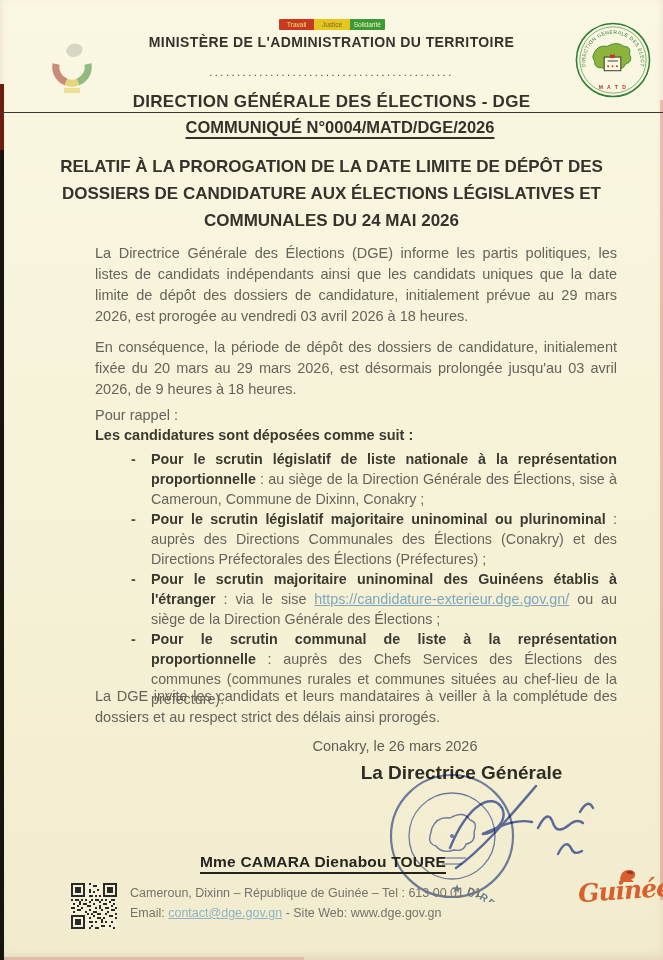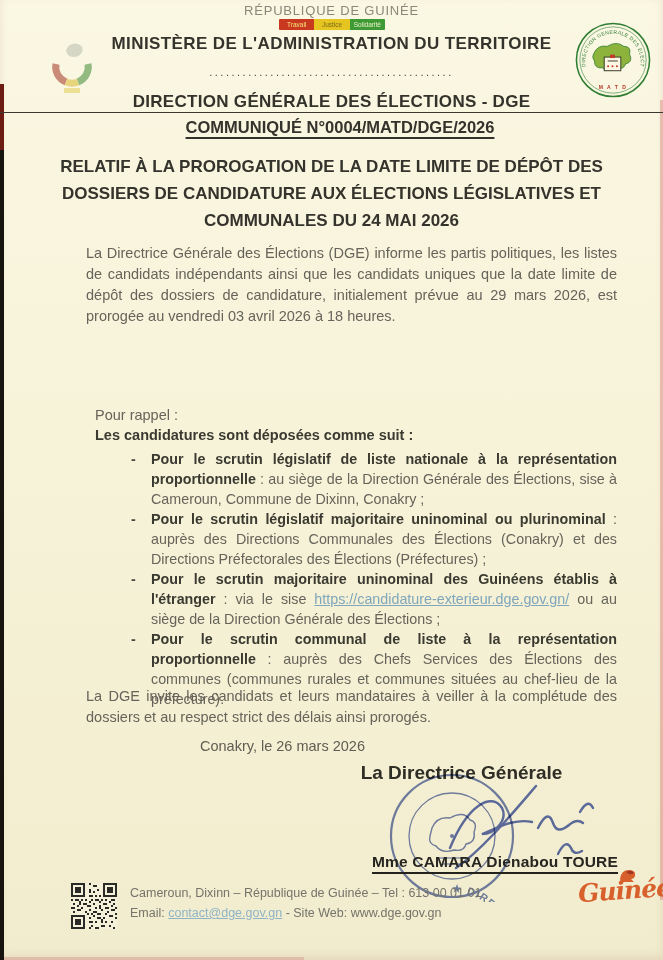--- a/index.html
+++ b/index.html
@@ -18,53 +18,53 @@
 
   .center{text-align:center;}
   .abs{position:absolute;}
 
   .republic{top:3px;left:0;right:0;font-size:13px;letter-spacing:.8px;color:#8b887a;}
   .flag-band{top:19px;left:279px;width:106px;height:11px;display:flex;border-radius:1px;overflow:hidden;}
   .flag-band span{flex:1;font-size:6.5px;line-height:11px;text-align:center;white-space:nowrap;overflow:hidden;}
   .seg-r{background:#c8391f;color:#f6e27a;}
   .seg-y{background:#e7c520;color:#7a6b1d;}
   .seg-g{background:#3d9a35;color:#eef3c8;}
-  .ministry{left:0;right:0;font-weight:bold;color:#35342c;font-size:17px;letter-spacing:.4px;}
+  .ministry{left:0;right:0;font-weight:bold;color:#35342c;font-size:14px;letter-spacing:.4px;}
   .ministry1{top:34px;} .ministry2{top:51px;}
   .dots{top:66px;left:0;right:0;font-size:11px;letter-spacing:2.5px;color:#4a4940;overflow:hidden;white-space:nowrap;}
 
   .coat{left:40px;top:38px;opacity:.55;filter:blur(.4px);}
   .seal{left:574px;top:20px;}
 
   .dge-heading{top:92px;left:0;right:0;font-weight:bold;font-size:17px;color:#33322b;letter-spacing:.3px;}
   .rule{top:112px;left:0;right:0;height:0;border-top:1.6px solid #3a3831;}
   .communique{top:118px;left:0;right:0;font-weight:bold;font-size:16.5px;color:#33322b;
     text-decoration:underline;text-decoration-thickness:2px;text-underline-offset:4px;margin-left:17px;}
 
   .subject{top:153px;left:52px;right:52px;text-align:center;font-weight:bold;
     font-size:17px;line-height:27px;color:#34332c;}
 
-  .para{left:86px;right:46px;text-align:justify;font-size:14.5px;line-height:21px;}
+  .para{left:95px;right:46px;text-align:justify;font-size:14.5px;line-height:21px;}
   .p1{top:243px;} .p2{top:337px;}
   .rappel{top:407px;left:95px;right:46px;font-size:14.5px;}
   .list-intro{top:427px;left:95px;right:46px;font-size:14.5px;font-weight:bold;color:#3b3a31;}
 
   .items{top:449px;left:95px;right:46px;font-size:14.3px;line-height:20px;}
   .item{position:relative;padding-left:56px;text-align:justify;}
   .item .dash{position:absolute;left:36px;top:0;font-weight:bold;color:#4a4940;}
   .lead{font-weight:bold;color:#3b3a31;margin-top:38px;}
   a.doc-link{color:#7fa6bb;text-decoration:underline;}
 
   .closing{top:686px;}
-  .date{top:738px;left:200px;right:73px;text-align:left;font-size:14.5px;color:#5f5d53;}
+  .date{top:738px;left:200px;right:73px;text-align:center;font-size:14.5px;color:#5f5d53;}
   .dg-title{top:762px;left:300px;right:40px;text-align:center;font-weight:bold;font-size:19px;color:#2e2d26;}
 
   .stamp{left:386px;top:770px;mix-blend-mode:multiply;opacity:.82;}
   .sig{left:440px;top:776px;mix-blend-mode:multiply;opacity:.9;}
-  .dg-name{top:853px;left:200px;right:45px;text-align:right;font-size:15.5px;font-weight:bold;color:#26251f;}
+  .dg-name{top:853px;left:200px;right:45px;font-size:15.5px;font-weight:bold;color:#26251f;}
   .dg-name span{border-bottom:2.5px solid #23221d;padding-bottom:2px;letter-spacing:.2px;}
 
   .qr{left:71px;top:883px;}
   .foot-text{left:130px;right:130px;text-align:left;font-size:12.5px;color:#75736a;}
   .foot1{top:886px;} .foot2{top:906px;}
   a.email{color:#8fb3c6;text-decoration:underline;}
   .guinee{left:578px;top:866px;width:84px;text-align:center;}
   .guinee .word{display:inline-block;font-family:"DejaVu Serif",serif;font-style:italic;font-weight:bold;
     font-size:25px;color:#d8602c;transform:rotate(-4deg);letter-spacing:-1px;}
   .guinee svg{display:block;margin:0 auto -6px 38px;}
@@ -72,21 +72,20 @@
 </head>
 <body>
 
 <div class="page">
 
   <div class="edge edge-red"></div>
   <div class="edge edge-black"></div>
   <div class="edge edge-pink"></div>
   <div class="edge edge-bottom"></div>
 
-  <div class="abs republic center">RÉPUBLIQUE DE GUINÉE</div>
   <div class="abs flag-band">
     <span class="seg-r">Travail</span>
     <span class="seg-y">Justice</span>
     <span class="seg-g">Solidarité</span>
   </div>
   <div class="abs ministry ministry1 center">MINISTÈRE DE L'ADMINISTRATION DU TERRITOIRE</div>
   <div class="abs dots center">............................................</div>
 
   <svg class="abs coat" width="64" height="68" viewBox="0 0 64 68">
     <path d="M26 12 q4 -8 12 -6 q6 2 4 8 q-2 5 -9 5 q-6 0 -7 -7 z" fill="#b9bfae"></path>
@@ -114,20 +113,21 @@
       <circle cx="44" cy="46.5" r="1" fill="#c0392b"></circle>
     <text x="40" y="70" font-size="5.2" font-weight="bold" fill="#b33727" text-anchor="middle" letter-spacing="1.5">M A T D</text>
   </svg>
 
   <div class="abs dge-heading center">DIRECTION GÉNÉRALE DES ÉLECTIONS - DGE</div>
   <div class="abs rule"></div>
   <div class="abs communique center">COMMUNIQUÉ N°0004/MATD/DGE/2026</div>
   <div class="abs subject">RELATIF À LA PROROGATION DE LA DATE LIMITE DE DÉPÔT DES DOSSIERS DE CANDIDATURE AUX ÉLECTIONS LÉGISLATIVES ET COMMUNALES DU 24 MAI 2026</div>
 
   <div class="abs para p1">La Directrice Générale des Élections (DGE) informe les partis politiques, les listes de candidats indépendants ainsi que les candidats uniques que la date limite de dépôt des dossiers de candidature, initialement prévue au 29 mars 2026, est prorogée au vendredi 03 avril 2026 à 18 heures.</div>
+  <div class="abs para p2">En conséquence, la période de dépôt des dossiers de candidature, initialement fixée du 20 mars au 29 mars 2026, est désormais prolongée jusqu'au 03 avril 2026, de 9 heures à 18 heures.</div>
   <div class="abs rappel">Pour rappel :</div>
   <div class="abs list-intro">Les candidatures sont déposées comme suit :</div>
 
   <div class="abs items">
     <div class="item">
       <span class="dash">-</span>
       <span class="lead">Pour le scrutin législatif de liste nationale à la représentation proportionnelle</span><span> : au siège de la Direction Générale des Élections, sise à Cameroun, Commune de Dixinn, Conakry ;</span>
     </div>
     <div class="item">
       <span class="dash">-</span>

